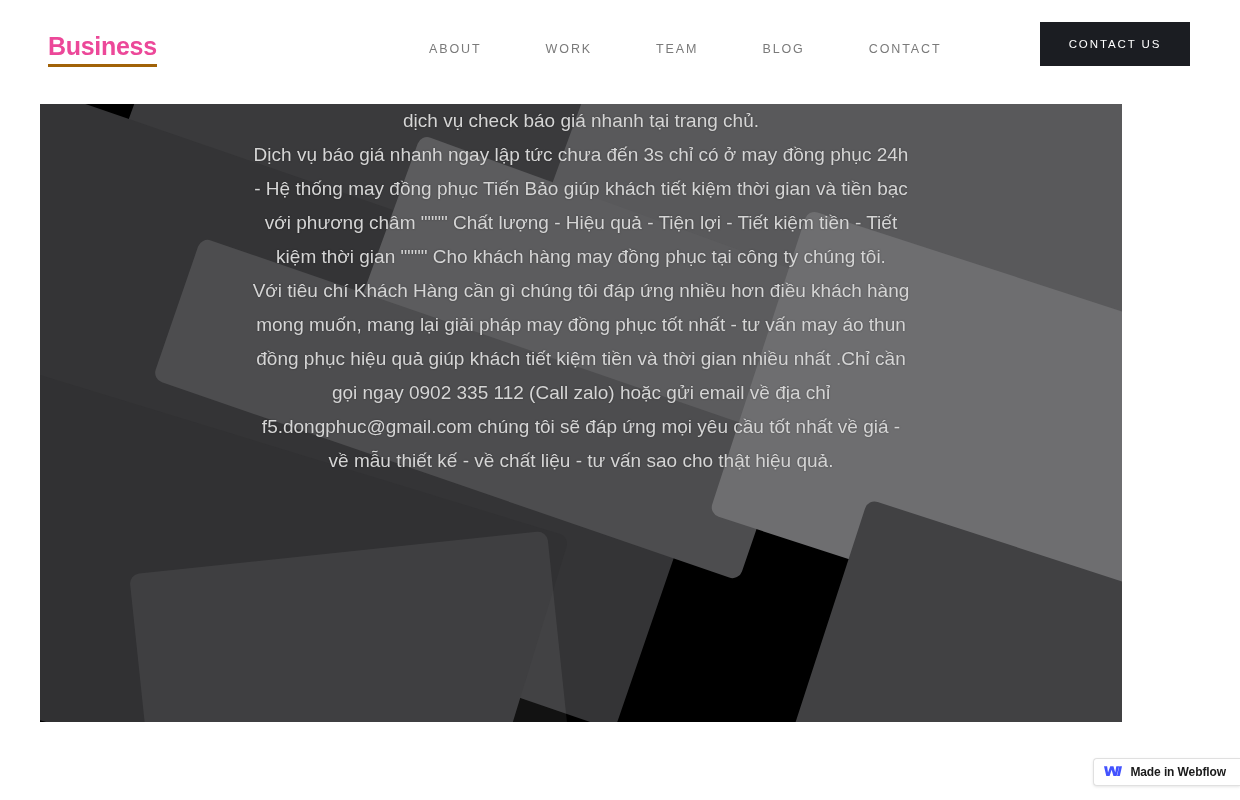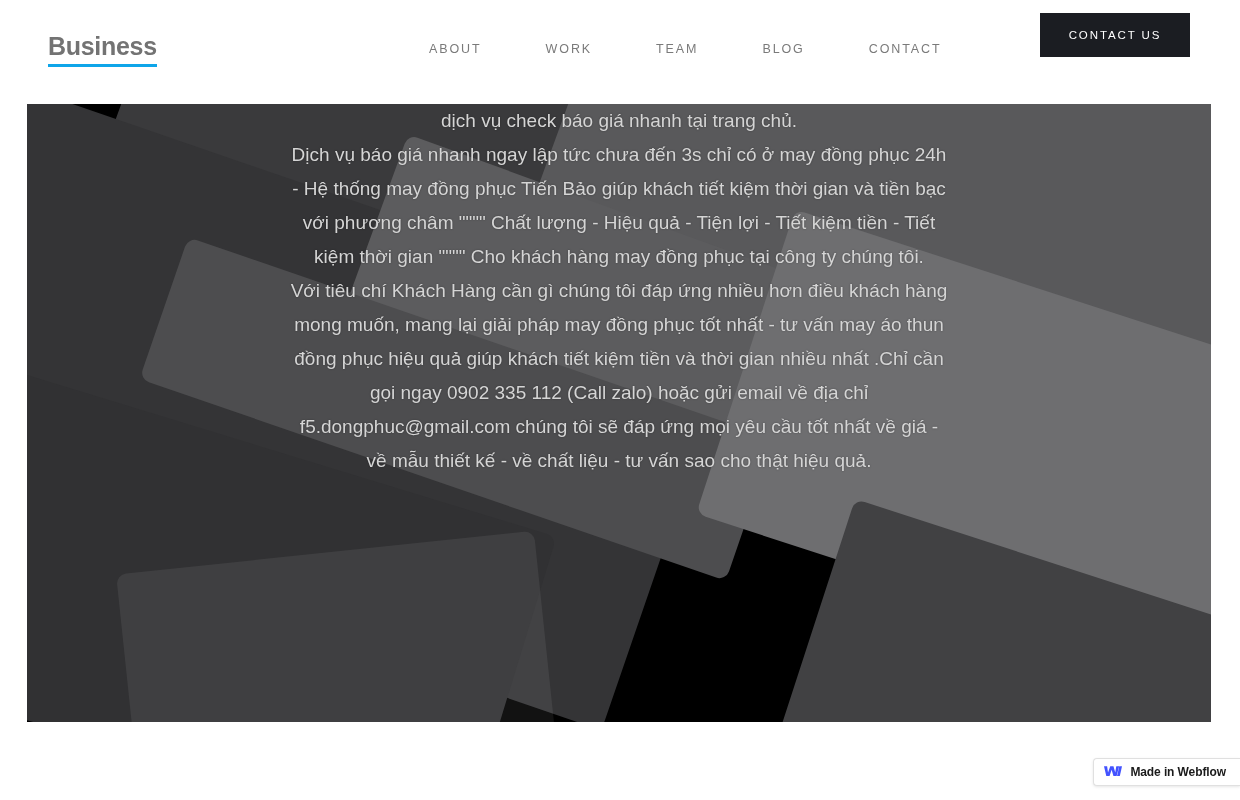--- a/index.html
+++ b/index.html
@@ -31,26 +31,26 @@
     align-items: center;
     z-index: 30;
   }
 
   .brand {
     position: absolute;
     left: 48px;
     top: 34px;
     font-size: 25px;
     font-weight: bold;
-    color: #737373;
+    color: #ec4899;
     letter-spacing: -0.3px;
     line-height: 1;
     text-decoration: none;
     padding-bottom: 5px;
-    border-bottom: 3px solid #0ea5e9;
+    border-bottom: 3px solid #a16207;
     font-family: "Liberation Sans", sans-serif;
   }
 
   .nav-links {
     position: absolute;
     left: 405px;
     top: 42px;
     display: flex;
     align-items: center;
     gap: 16px;
@@ -65,43 +65,43 @@
     text-transform: uppercase;
     text-decoration: none;
     padding: 0 24px;
     font-family: "Liberation Sans", sans-serif;
     white-space: nowrap;
   }
 
   .cta-button {
     position: absolute;
     left: 1040px;
-    top: 13px;
+    top: 22px;
     width: 150px;
     height: 44px;
     background: #1b1d22;
     color: #ffffff;
     border: none;
     font-size: 11.5px;
     letter-spacing: 1.9px;
     text-transform: uppercase;
     text-decoration: none;
     display: flex;
     align-items: center;
     justify-content: center;
     cursor: pointer;
     font-family: "Liberation Sans", sans-serif;
   }
 
   
   .hero {
     position: absolute;
-    left: 27px;
+    left: 40px;
     top: 104px;
-    width: 1184px;
+    width: 1082px;
     height: 618px;
     overflow: hidden;
     background: #000000;
   }
 
   .hero-bg {
     position: absolute;
     inset: 0;
     overflow: hidden;
   }

